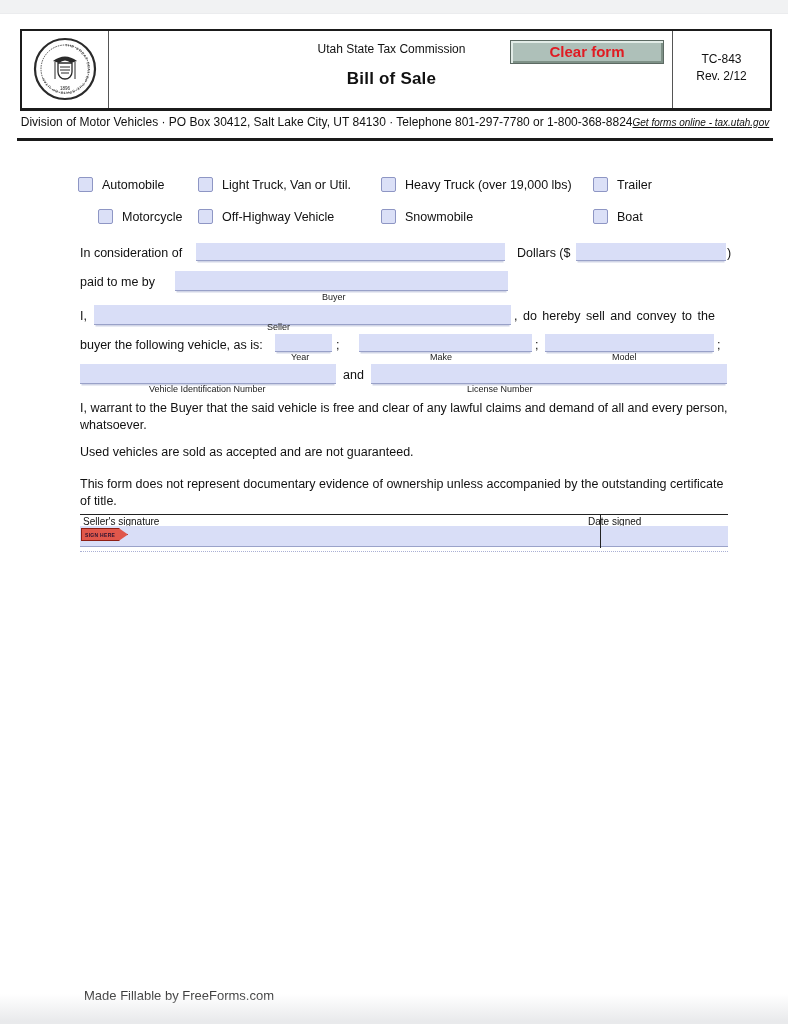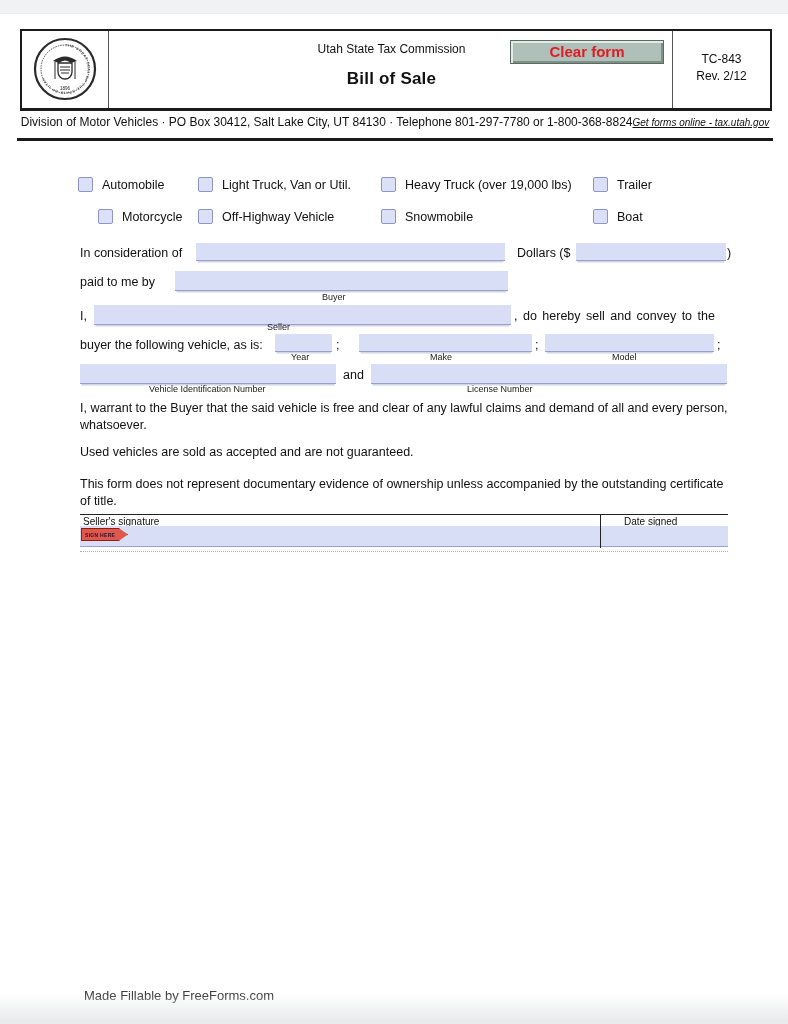--- a/index.html
+++ b/index.html
@@ -179,21 +179,21 @@
   <input type="text" class="field" style="left: 371px; top: 364px; width: 356px; height: 20px;" value="">
   <span class="small-lbl" style="left:149px;top:384px;">Vehicle Identification Number</span>
   <span class="small-lbl" style="left:467px;top:384px;">License Number</span>
 
   <div class="para" style="top:400px;">I, warrant to the Buyer that the said vehicle is free and clear of any lawful claims and demand of all and every person, whatsoever.</div>
   <div class="para" style="top:444px;">Used vehicles are sold as accepted and are not guaranteed.</div>
   <div class="para" style="top:476px;">This form does not represent documentary evidence of ownership unless accompanied by the outstanding certificate of title.</div>
 
   <div class="abs sig-table">
     <span class="sig-head" style="left:3px;">Seller's signature</span>
-    <span class="sig-head" style="left:544px;">Date signed</span>
+    <span class="sig-head" style="left:508px;">Date signed</span>
     <input type="text" class="sig-input" style="left: 0px; width: 520px;" value="">
     <input type="text" class="sig-input" style="left: 521px; width: 127px;" value="">
     <div class="sig-divider"></div>
     <div class="sign-tag">SIGN HERE</div>
   </div>
   <div class="abs dotted-line"></div>
 
   <div class="abs footer-credit">Made Fillable by FreeForms.com</div>
 </div>
 

